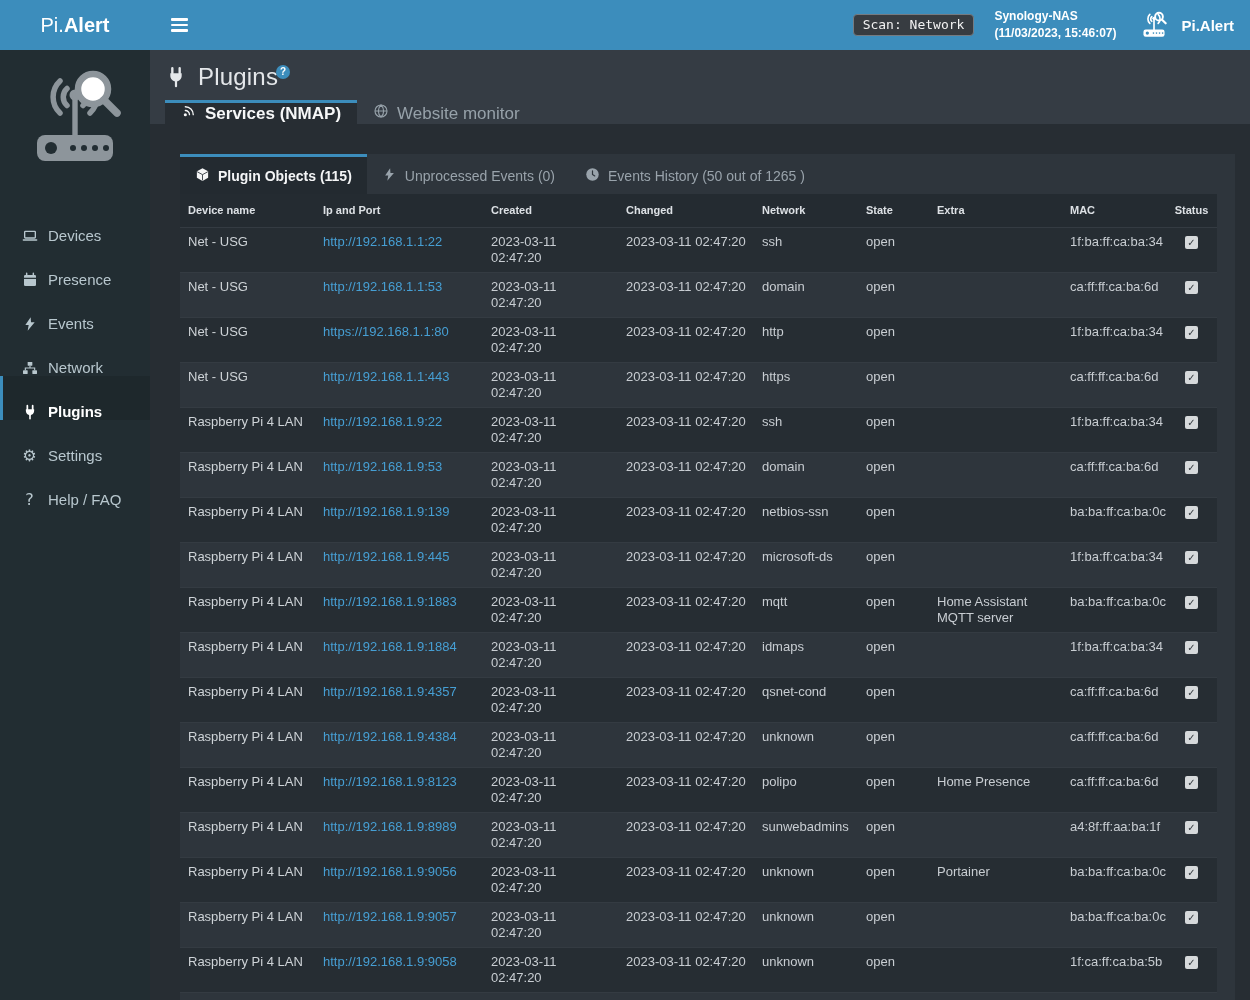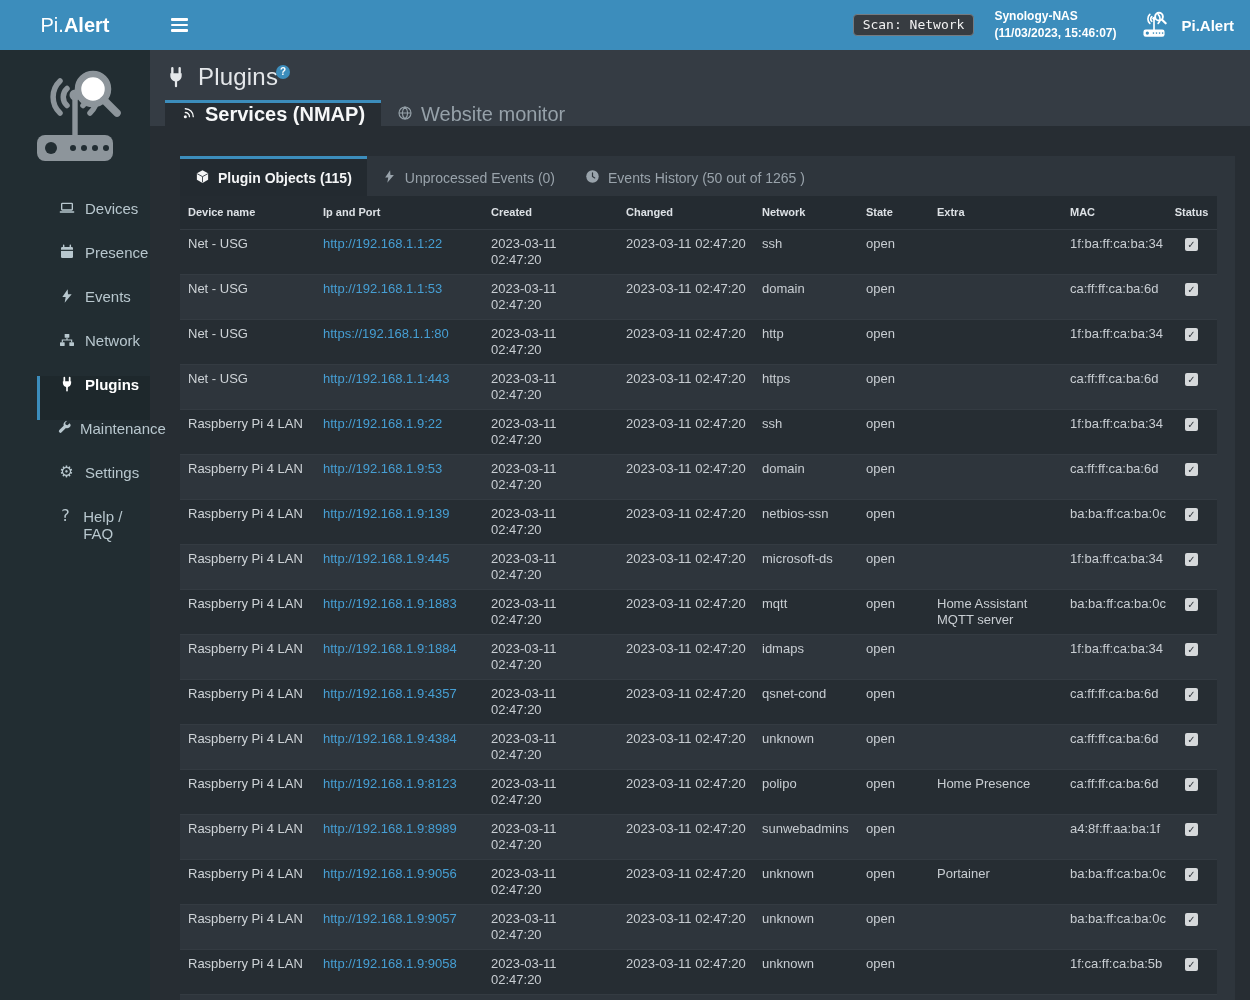--- a/index.html
+++ b/index.html
@@ -20,34 +20,34 @@
   .nav-right{display:flex;align-items:center;gap:20px;}
   .scan-badge{font-family:"DejaVu Sans Mono", monospace;font-size:13px;color:#f2f2f2;background:#373c41;border:1px solid #757b81;border-radius:4px;padding:2px 9px 3px;}
   .dev-info{color:#fff;font-size:12px;font-weight:700;line-height:17px;}
   .brand{display:flex;align-items:center;gap:9px;color:#fff;font-size:15px;font-weight:700;cursor:pointer;padding-right:4px;}
   .brand .bicon svg{width:36px;height:30px;display:block;}
   
   .sidebar{position:fixed;top:50px;left:0;bottom:0;width:150px;background:#222d32;z-index:9;}
   .side-logo{display:flex;justify-content:center;padding:14px 0 10px;}
   .side-logo svg{width:96px;height:110px;}
   .side-menu{margin-top:16px;}
-  .side-item{display:flex;align-items:flex-start;height:44px;padding-left:16px;border-left:3px solid transparent;color:#b8c7ce;font-size:15px;cursor:pointer;margin-left:37px;}
+  .side-item{display:flex;align-items:flex-end;height:44px;padding-left:16px;border-left:3px solid transparent;color:#b8c7ce;font-size:15px;cursor:pointer;}
   .side-item .icon{width:21px;margin-right:8px;display:flex;align-items:center;justify-content:center;}
   .side-item .icon svg{width:16px;height:16px;}
   .side-item .uni{font-size:16px;line-height:16px;font-family:"DejaVu Sans", sans-serif;}
   .side-item.active{background:#1e282c;border-left-color:var(--accent);color:#fff;font-weight:700;}
   
   .content{margin-left:150px;padding-top:50px;height:1000px;display:flex;flex-direction:column;background:#353c44;}
   .page-head{display:flex;align-items:center;padding:13px 15px 9px;}
   .page-head .ticon{display:flex;margin-right:11px;color:#e4e7ea;}
   .page-head .ticon svg{width:22px;height:24px;}
   .page-head h1{margin:0;font-size:24px;font-weight:400;color:#e4e7ea;letter-spacing:.2px;}
   .help-badge{width:14px;height:14px;border-radius:50%;background:var(--accent);color:#fff;font-size:10px;font-weight:700;line-height:14px;text-align:center;align-self:flex-start;margin:2px 0 0 -2px;cursor:pointer;}
   .outer-tabs{display:flex;padding:0 0 0 15px;height:42px;}
-  .tab{display:flex;align-items:center;gap:8px;padding:0 16px;font-size:20px;color:#96a1a9;border-top:3px solid transparent;cursor:pointer;text-align:right;}
+  .tab{display:flex;align-items:center;gap:8px;padding:0 16px;font-size:17px;color:#96a1a9;border-top:3px solid transparent;cursor:pointer;text-align:right;}
   .tab svg{width:16px;height:16px;}
   .tab.active{background:#272d33;border-top-color:var(--accent);color:#f6f7f8;font-weight:700;}
   .pane{flex:1;background:#272d33;padding:30px 15px 0 30px;}
   .inner-box{background:#2e353c;width:1055px;}
   .inner-tabs{display:flex;height:40px;}
   .itab{display:flex;align-items:center;gap:8px;padding:0 15px;font-size:14px;color:#99a3ab;border-top:3px solid transparent;cursor:pointer;}
   .itab svg{width:15px;height:15px;}
   .itab.active{background:#232a30;border-top-color:var(--accent);color:#f4f5f6;font-weight:700;}
   
   table{border-collapse:collapse;table-layout:fixed;width:1037px;}
@@ -168,28 +168,20 @@
       </div>
       <div class="side-item active">
         <span class="icon">
           <svg viewBox="0 0 24 24" fill="none" stroke="currentColor">
             <path d="M8 2.5V8M16 2.5V8" stroke-width="2.6" stroke-linecap="round"></path>
             <path d="M5.8 8h12.4v2.6c0 3.4-2.8 6.1-6.2 6.1s-6.2-2.7-6.2-6.1z" fill="currentColor" stroke="none"></path>
             <path d="M12 16.7V22" stroke-width="2.4" stroke-linecap="round"></path>
           </svg>
         </span>
         <span>Plugins</span>
-      </div>
-      <div class="side-item">
-        <span class="icon">
-          <svg viewBox="0 0 24 24" fill="currentColor">
-            <path d="M22.2 6.7a5.6 5.6 0 0 1-7.3 5.3l-6.5 6.5a2.4 2.4 0 1 1-3.4-3.4l6.5-6.5A5.6 5.6 0 0 1 16.8 1.3l-3.1 3.1.9 2.7 2.7.9 3.1-3.1c.5.6.8 1.2.8 1.8z"></path>
-          </svg>
-        </span>
-        <span>Maintenance</span>
       </div>
       <div class="side-item">
         <span class="icon">
           <span class="uni">⚙</span>
         </span>
         <span>Settings</span>
       </div>
       <div class="side-item">
         <span class="icon">
           <span class="uni">?</span>

